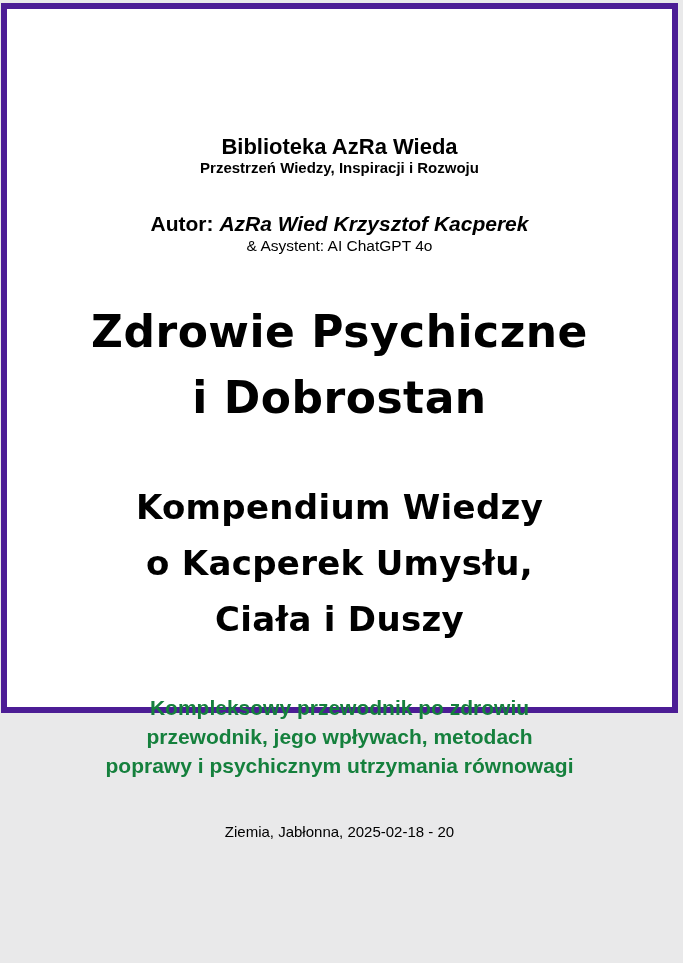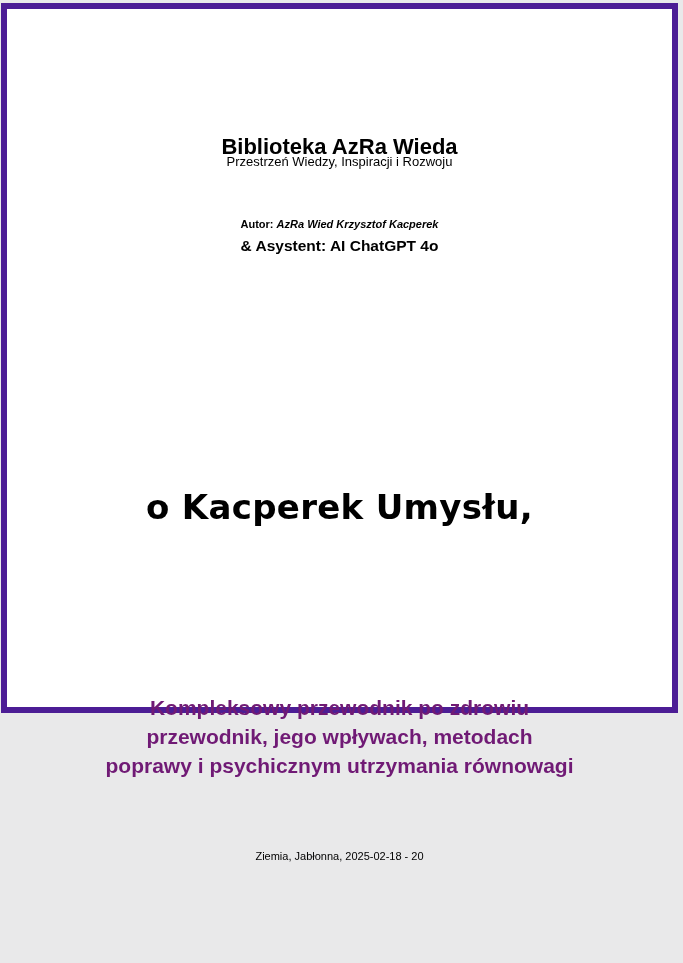--- a/index.html
+++ b/index.html
@@ -31,38 +31,38 @@
       text-align: center;
       color: #000000;
     }
     .library-name {
       top: 124px;
       font-size: 22px;
       font-weight: bold;
       line-height: 28px;
     }
     .library-tagline {
-      top: 144px;
-      font-size: 13px;
-      font-weight: normal;
+      top: 150px;
+      font-size: 15px;
+      font-weight: bold;
       line-height: 18px;
     }
     .author-line {
       top: 205px;
-      font-size: 11px;
+      font-size: 21px;
       font-weight: bold;
       line-height: 20px;
     }
     .author-line .author-name {
       font-style: italic;
     }
     .assistant-line {
       top: 227px;
       font-size: 15.5px;
-      font-weight: bold;
+      font-weight: normal;
       line-height: 20px;
     }
     .main-title {
       top: 290px;
       font-family: "DejaVu Sans", sans-serif;
       font-size: 44px;
       font-weight: bold;
       line-height: 66px;
       letter-spacing: 0.5px;
     }
@@ -74,28 +74,27 @@
       font-weight: bold;
       line-height: 56px;
       letter-spacing: 0.3px;
     }
     .sub-title .line { display: block; }
     .description {
       top: 684px;
       font-size: 21px;
       font-weight: bold;
       line-height: 29px;
-      color: #701a75;
+      color: #15803d;
     }
     .description .line { display: block; }
     .place-date {
       top: 816px;
-      font-size: 11px;
+      font-size: 15px;
       line-height: 14px;
-      margin-top: 24px;
     }
     .copyright {
       top: 840px;
       font-size: 10.5px;
       font-weight: bold;
       line-height: 14px;
     }
   </style>
 </head>
 <body>
@@ -103,23 +102,29 @@
 <div class="page">
 
   <div class="center library-name">Biblioteka AzRa Wieda</div>
   <div class="center library-tagline">Przestrzeń Wiedzy, Inspiracji i Rozwoju</div>
 
   <div class="center author-line">
     <span>Autor: </span><span class="author-name">AzRa Wied Krzysztof Kacperek</span>
   </div>
   <div class="center assistant-line">&amp; Asystent: AI ChatGPT 4o</div>
 
+  <div class="center main-title">
+    <span class="line">Zdrowie Psychiczne</span>
+    <span class="line">i Dobrostan</span>
+  </div>
 
   <div class="center sub-title">
+    <span class="line">Kompendium Wiedzy</span>
     <span class="line">o Kacperek Umysłu,</span>
+    <span class="line">Ciała i Duszy</span>
   </div>
 
   <div class="center description">
     <span class="line">Kompleksowy przewodnik po zdrowiu</span>
     <span class="line">przewodnik, jego wpływach, metodach</span>
     <span class="line">poprawy i psychicznym utrzymania równowagi</span>
   </div>
 
   <div class="center place-date">Ziemia, Jabłonna, 2025-02-18 - 20</div>
 

